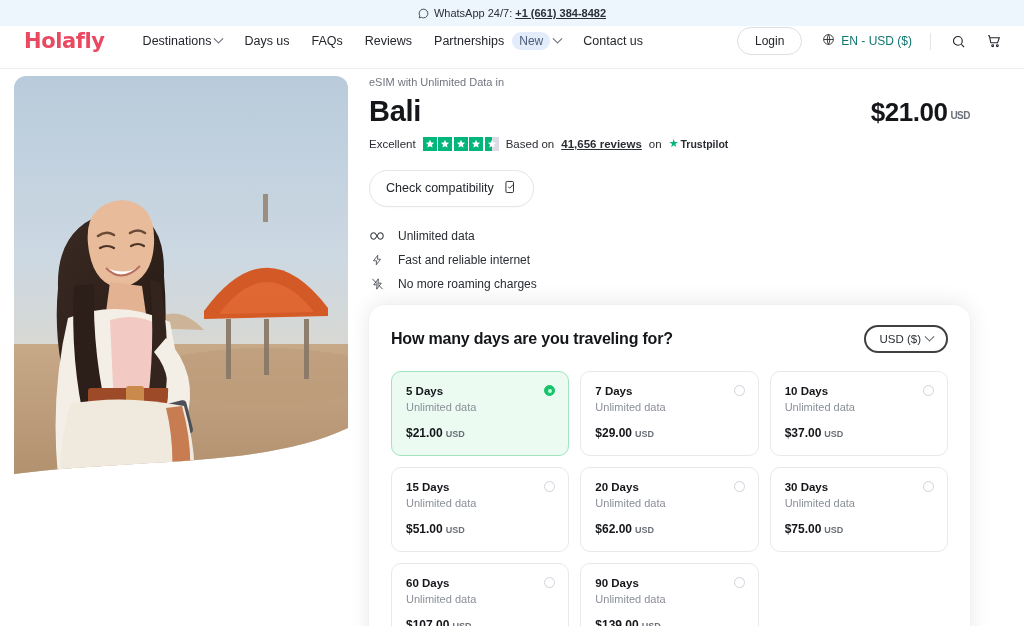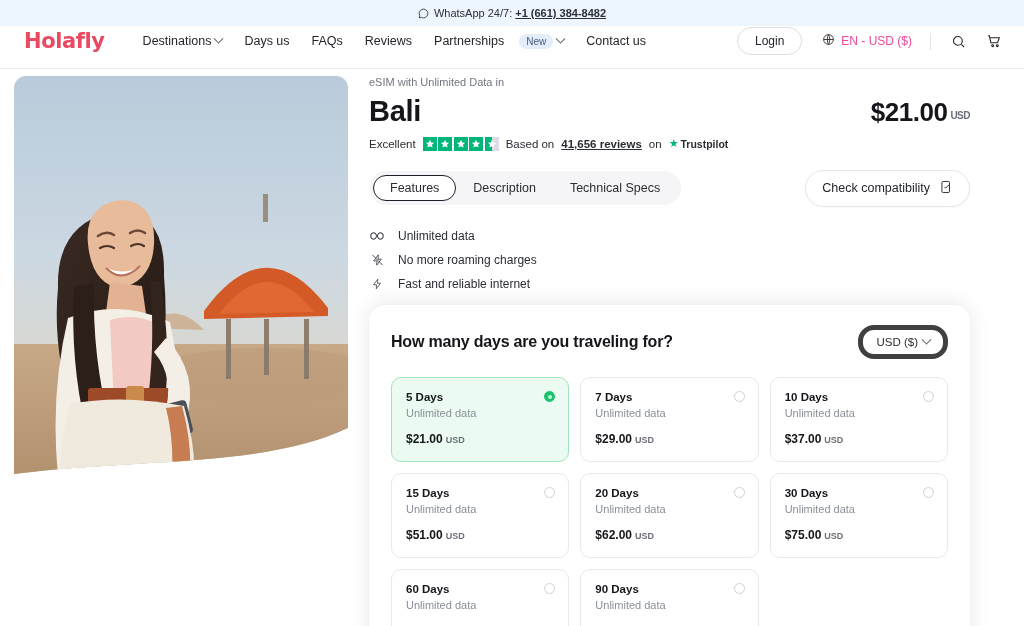--- a/index.html
+++ b/index.html
@@ -37,30 +37,30 @@
     font-family: "DejaVu Sans", sans-serif;
   }
   .nav-links { display: flex; align-items: center; gap: 22px; }
   .nav-link {
     font-size: 12.5px; color: #23262c; display: flex; align-items: center; gap: 4px;
     cursor: pointer; white-space: nowrap;
   }
   .caret { display:inline-block; width:7px; height:7px; border-right:1.3px solid #5b606b;
            border-bottom:1.3px solid #5b606b; transform: rotate(45deg) translate(-2px,-2px); }
   .badge-new {
-    background: #e3ecfb; color: #4b5c78; font-size: 10px; border-radius: 9px;
-    padding: 2px 7px; font-weight: 500; margin-left: 11px;
+    background: #e3ecfb; color: #4b5c78; font-size: 12px; border-radius: 9px;
+    padding: 2px 7px; font-weight: 500; margin-left: 4px;
   }
   .nav-right { margin-left: auto; display: flex; align-items: center; gap: 0; }
   .login-btn {
     border: 1px solid #dcdfe3; border-radius: 18px; padding: 6px 17px;
     font-size: 12px; color: #23262c; background:#fff; cursor:pointer;
   }
   .lang {
-    display:flex; align-items:center; gap:6px; font-size: 12px; color:#ec4899;
+    display:flex; align-items:center; gap:6px; font-size: 12px; color:#0f766e;
     margin-left: 20px; cursor:pointer;
   }
   .icon-btn { margin-left: 20px; cursor: pointer; display:flex; align-items:center; }
   .divider-v { width:1px; height:17px; background:#e2e4e8; margin-left:18px; }
 
   
   .hero {
     position: absolute; left: 14px; top: 76px;
     width: 334px; height: 400px;
     border-radius: 12px 12px 0 0;
@@ -119,21 +119,21 @@
   
   .panel {
     position:absolute; left: 369px; top: 305px; width: 601px; min-height: 321px;
     background:#fff; border-radius: 16px 16px 0 0;
     box-shadow: 0 -2px 22px rgba(20,24,40,.09), 0 0 0 1px rgba(0,0,0,.012);
     padding: 20px 22px 0 22px;
   }
   .panel-head { display:flex; align-items:center; justify-content: space-between; }
   .panel-title { font-size: 16px; font-weight: 700; color:#14161a; letter-spacing:-0.2px; }
   .currency-select {
-    display:flex; align-items:center; gap:5px; border:5px solid #404040; border-radius: 16px;
+    display:flex; align-items:center; gap:5px; border:2px solid #404040; border-radius: 16px;
     padding: 6px 13px; font-size: 11.5px; color:#2a2d33; cursor:pointer; background:#fff;
   }
   .plans {
     margin-top: 18px;
     display:grid; grid-template-columns: repeat(3, 1fr); gap: 11px;
   }
   .plan {
     border:1px solid #e7e9ed; border-radius: 10px; background:#fff;
     padding: 13px 14px 15px 14px; position:relative; cursor:pointer; min-height: 77px;
   }
@@ -333,25 +333,20 @@
       <span>Based on</span>
       <a href="#">41,656 reviews</a>
       <span>on</span>
       <span class="tp">
         <span class="tp-star">★</span>
         <span class="tp-name">Trustpilot</span>
       </span>
     </div>
 
     <div class="tabs-row">
-      <div class="tabs">
-        <div class="tab active">Features</div>
-        <div class="tab">Description</div>
-        <div class="tab">Technical Specs</div>
-      </div>
       <div class="compat-btn">
         <span>Check compatibility</span>
         <span>
           <svg width="14" height="14" viewBox="0 0 24 24" fill="none" stroke="#23262c" stroke-width="1.6">
             <rect x="5" y="2.5" width="13" height="19" rx="2.2"></rect>
             <path d="M9 11.5l2.4 2.4L17 8.5"></path>
           </svg>
         </span>
       </div>
     </div>
@@ -360,34 +355,34 @@
       <div class="feature">
         <span class="ic">
           <svg width="16" height="12" viewBox="0 0 24 16" fill="none" stroke="#3a3d44" stroke-width="1.6">
             <path d="M7.5 3.2a4.8 4.8 0 1 0 0 9.6c3.6 0 5.4-9.6 9-9.6a4.8 4.8 0 1 1 0 9.6c-3.6 0-5.4-9.6-9-9.6z"></path>
           </svg>
         </span>
         <span>Unlimited data</span>
       </div>
       <div class="feature">
         <span class="ic">
+          <svg width="12" height="14" viewBox="0 0 24 24" fill="none" stroke="#3a3d44" stroke-width="1.6" stroke-linejoin="round">
+            <path d="M13.5 2.5 5 13.5h6l-.5 8L19 10.5h-6z"></path>
+          </svg>
+        </span>
+        <span>Fast and reliable internet</span>
+      </div>
+      <div class="feature">
+        <span class="ic">
           <svg width="13" height="14" viewBox="0 0 24 24" fill="none" stroke="#3a3d44" stroke-width="1.6" stroke-linejoin="round">
             <path d="M13.5 2.5 5 13.5h6l-.5 8L19 10.5h-6z"></path>
             <path d="M3 3l18 18" stroke-linecap="round"></path>
           </svg>
         </span>
         <span>No more roaming charges</span>
-      </div>
-      <div class="feature">
-        <span class="ic">
-          <svg width="12" height="14" viewBox="0 0 24 24" fill="none" stroke="#3a3d44" stroke-width="1.6" stroke-linejoin="round">
-            <path d="M13.5 2.5 5 13.5h6l-.5 8L19 10.5h-6z"></path>
-          </svg>
-        </span>
-        <span>Fast and reliable internet</span>
       </div>
     </div>
 
     <div class="note">
       <span class="ic">
         <svg width="15" height="15" viewBox="0 0 24 24" fill="none" stroke="#1b1d22" stroke-width="1.5" stroke-linejoin="round">
           <path d="M9 11V5.6a1.6 1.6 0 0 1 3.2 0V13"></path>
           <path d="M12.2 13V9.8a1.5 1.5 0 0 1 3 0V13"></path>
           <path d="M15.2 13v-1.6a1.5 1.5 0 0 1 3 0V16a5 5 0 0 1-5 5h-1.6a4.6 4.6 0 0 1-3.4-1.5L5 15.6a1.6 1.6 0 0 1 2.3-2.2L9 15"></path>
           <path d="M4 4l1.6 1.6M7.4 2.4v2M2.2 7.6h2" stroke-linecap="round"></path>

